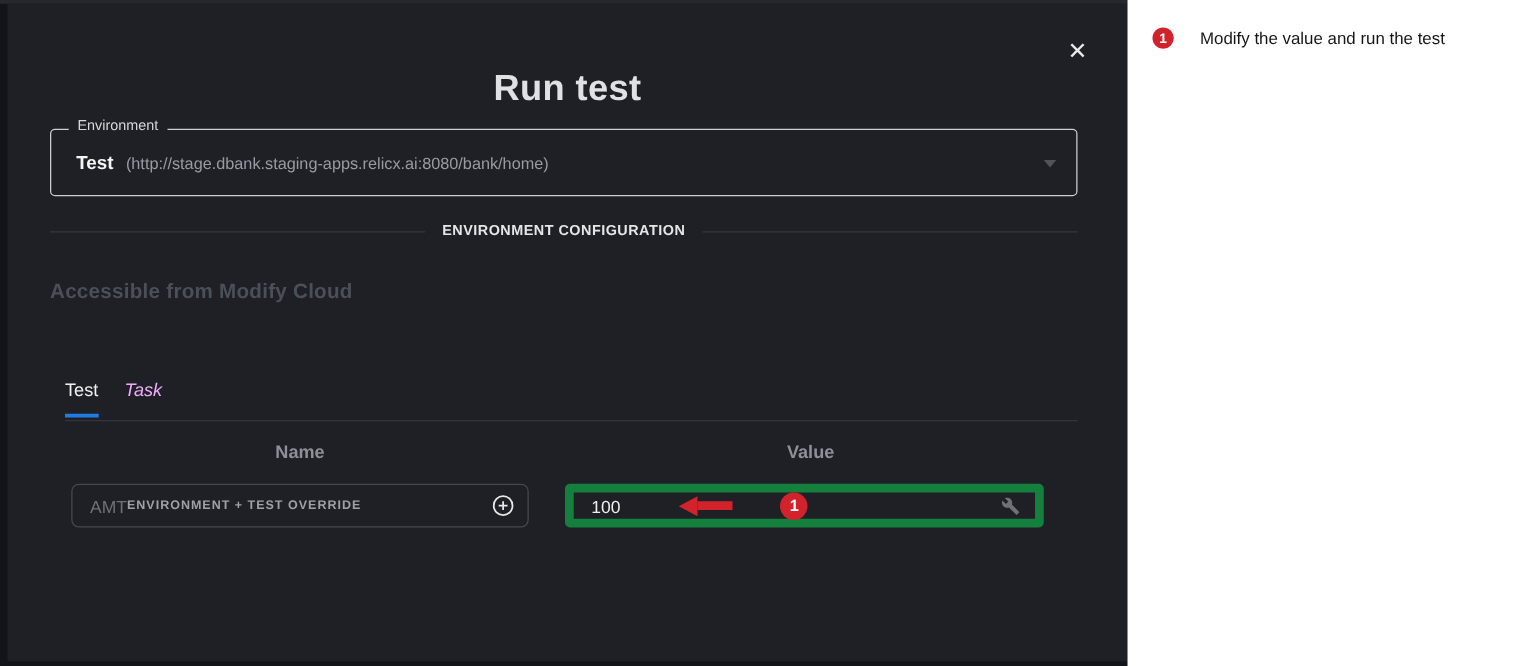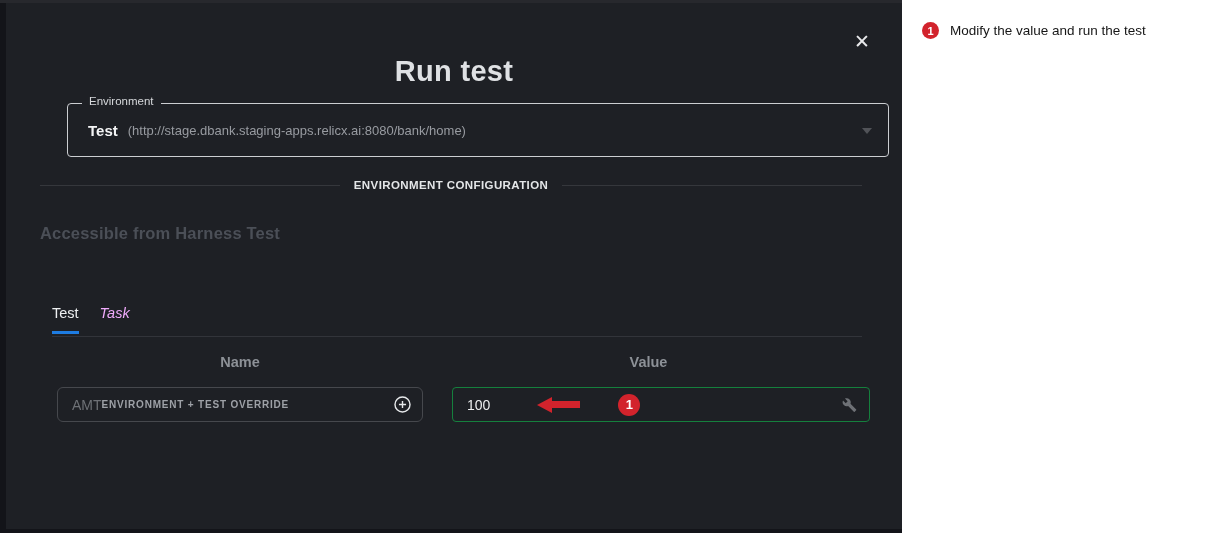--- a/index.html
+++ b/index.html
@@ -15,21 +15,21 @@
 
   .close-btn { position:absolute; top:27px; right:28px; width:24px; height:24px;
     background:none; border:none; color:#e9eaec; font-size:19px; line-height:24px;
     text-align:center; cursor:pointer; font-family:"Liberation Sans", sans-serif; }
 
   .modal-title { position:absolute; top:52px; left:0; width:100%; text-align:center;
     color:#dfe1e4; font-size:29px; font-weight:bold; letter-spacing:0.3px; }
 
   
   .env-select { position:absolute; left:34px; top:100px; width:822px; height:54px;
-    border:1px solid #ccced2; border-radius:4px; cursor:pointer;margin-left:27px; }
+    border:1px solid #ccced2; border-radius:4px; cursor:pointer; }
   .env-legend { position:absolute; top:-9px; left:14px; padding:0 7px; background:#1e2025;
     color:#d6d8db; font-size:11.5px; }
   .env-row { display:flex; align-items:center; height:100%; padding:0 20px; }
   .env-name { color:#f4f5f6; font-size:15px; font-weight:bold; }
   .env-url { color:#989ba1; font-size:13px; margin-left:10px;text-align:center; }
   .env-caret { position:absolute; right:16px; top:50%; margin-top:-2px;
     width:0; height:0; border-left:5px solid transparent; border-right:5px solid transparent;
     border-top:6px solid #515358; }
 
   
@@ -62,42 +62,42 @@
 
   
   .field { position:absolute; top:384px; height:35px; border-radius:6px;
     display:flex; align-items:center; }
   .name-field { left:51px; width:366px; border:1px solid #46484d; padding:0 10px 0 14px; }
   .name-text { color:#6e7176; font-size:14px; flex:0 0 auto; }
   .name-badge { flex:1; text-align:left; color:#9ea1a7; font-size:10px;
     font-weight:bold; letter-spacing:0.8px; white-space:nowrap; }
   .plus-icon { width:19px; height:19px; flex:0 0 auto; cursor:pointer; }
 
-  .value-field { left:446px; width:418px; border:1px solid #15803d; border-radius:4px;
+  .value-field { left:446px; width:383px; border:7px solid #15803d; border-radius:4px;
     padding:0 12px 0 14px;gap:35px; }
   .value-text { color:#eceeef; font-size:14px; }
   .wrench-icon { position:absolute; right:12px; top:50%; transform:translateY(-50%);
     width:15px; height:15px; cursor:pointer; }
 
   
   .anno-arrow { display:flex; align-items:center; margin-left:12px; }
   .anno-arrow .head { width:0; height:0; border-top:8px solid transparent;
     border-bottom:8px solid transparent; border-right:15px solid #d2232c; }
   .anno-arrow .shaft { width:28px; height:7px; background:#d2232c; }
   .anno-badge { width:22px; height:22px; border-radius:50%; background:#d2232c;
     color:#fff; font-size:13px; font-weight:bold; display:flex; align-items:center;
     justify-content:center; margin-left:3px; }
 
   
   .help-panel { position:absolute; left:902px; top:0; width:320px; height:533px; background:#ffffff; }
   .help-step { display:flex; align-items:flex-start; padding:21px 14px 0 20px; }
   .step-badge { width:17px; height:17px; border-radius:50%; background:#d2232c; color:#fff;
     font-size:11px; font-weight:bold; display:flex; align-items:center; justify-content:center;
     flex:0 0 auto; margin-top:1px; }
-  .step-text { margin-left:11px; color:#161616; font-size:13.5px; line-height:19px; }
+  .step-text { margin-left:21px; color:#161616; font-size:13.5px; line-height:19px; }
 </style>
 </head>
 <body>
 
 <div class="stage">
 
   <div class="modal-backdrop"></div>
 
   <div class="modal">
 
@@ -113,21 +113,21 @@
       </div>
       <span class="env-caret"></span>
     </div>
 
     <div class="divider env-config">
       <span class="line"></span>
       <span class="label">ENVIRONMENT CONFIGURATION</span>
       <span class="line"></span>
     </div>
 
-    <div class="access-note">Accessible from Harness Test</div>
+    <div class="access-note">Accessible from Modify Cloud</div>
 
 
     <div class="tabs">
       <button class="tab active">Test</button>
       <button class="tab inactive">Task</button>
     </div>
 
     <div class="col-header value">Value</div>
     <div class="col-header name">Name</div>
 

